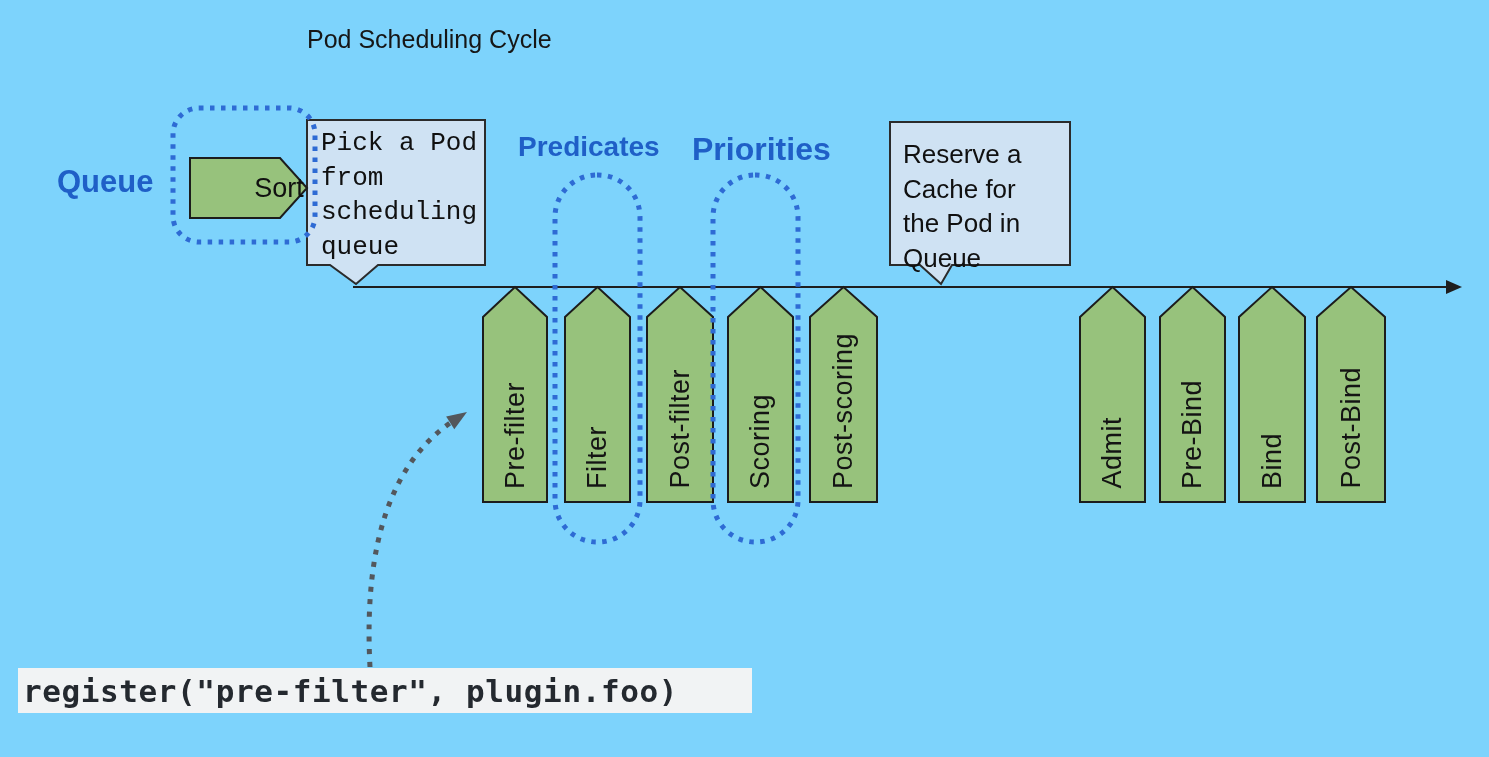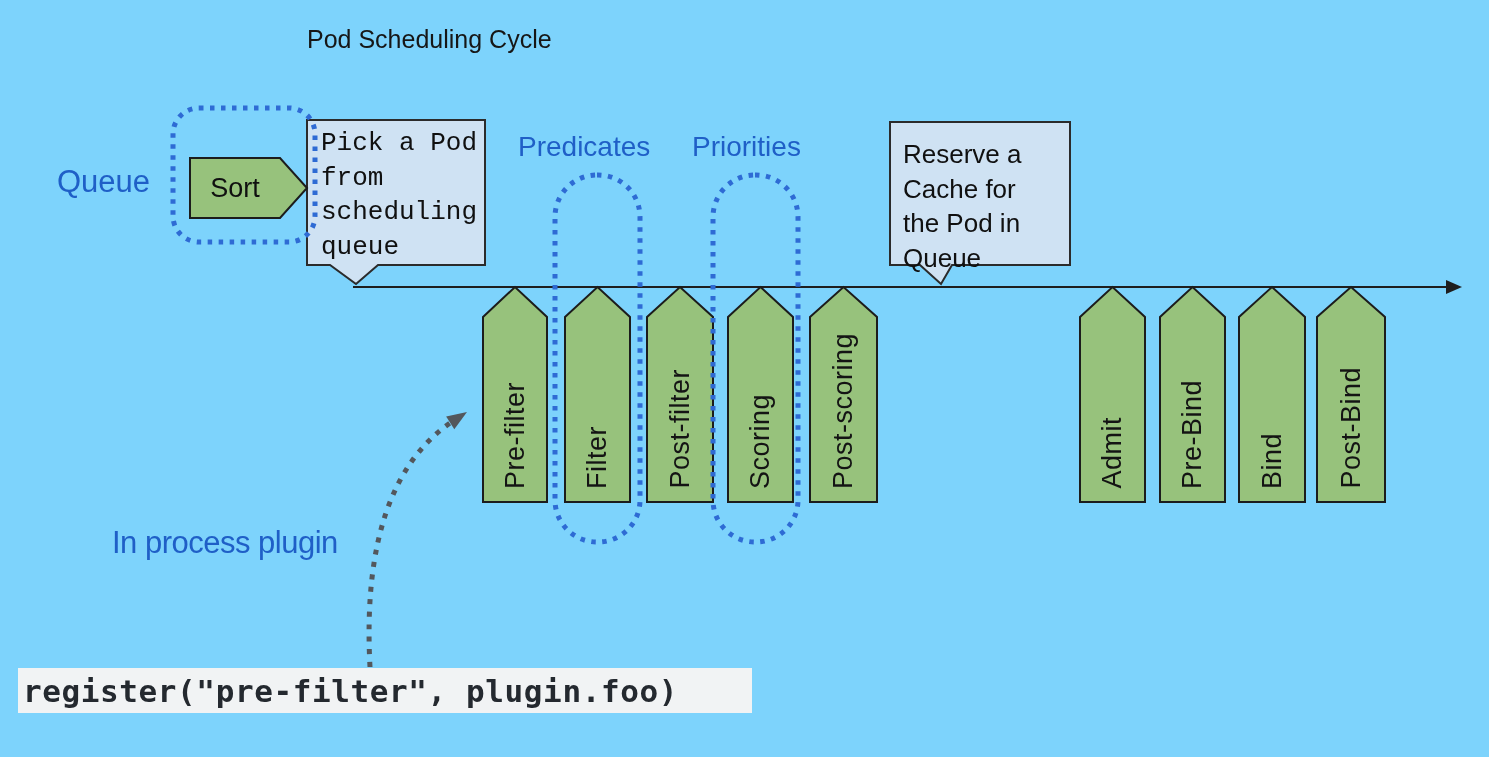--- a/index.html
+++ b/index.html
@@ -23,28 +23,28 @@
   .pent{fill:var(--green_fill);stroke:var(--shape_border);stroke-width:2;}
   .callout{fill:var(--callout_fill);stroke:#2b2b2b;stroke-width:2;}
   .dotted-blue{fill:none;stroke:var(--blue_dots);stroke-width:5;stroke-dasharray:4.5 6.5;}
   .dotted-gray{fill:none;stroke:var(--arrow_gray);stroke-width:5;stroke-dasharray:5 7.5;}
   .timeline{stroke:#1e1e1e;stroke-width:2;}
   .arrowhead{fill:#1e1e1e;}
   .gray-head{fill:var(--arrow_gray);}
 
   .abs{position:absolute;}
   .title{left:307px;top:25px;font-size:25px;color:var(--ink);}
-  .blue-label{color:var(--blue_text);font-weight:normal;white-space:nowrap;}
+  .blue-label{color:var(--blue_text);font-weight:bold;white-space:nowrap;}
   .queue-label{left:57px;top:164px;font-size:31px;}
   .predicates-label{left:518px;top:131px;font-size:28px;}
-  .priorities-label{left:692px;top:131px;font-size:28px;}
+  .priorities-label{left:692px;top:131px;font-size:32px;}
   .inprocess-label{left:112px;top:525px;font-size:31px;letter-spacing:-0.5px;}
 
   .sort-label{left:190px;top:158px;width:90px;height:60px;display:flex;align-items:center;justify-content:center;
-    font-size:27px;color:#101010;}
+    font-size:27px;color:#101010;padding-left:44px;}
 
   .callout-text{font-size:26px;line-height:34.5px;color:#101010;white-space:nowrap;}
   .callout-1{left:321px;top:126px;font-family:Liberation Mono, monospace;}
   .callout-2{left:903px;top:128px;margin-top:9px;}
 
   .stage{top:287px;height:215px;display:flex;align-items:flex-end;justify-content:center;
     box-sizing:border-box;padding-bottom:13px;}
   .stage-label{writing-mode:vertical-rl;transform:rotate(180deg);font-size:27px;color:#141414;
     letter-spacing:0.5px;white-space:nowrap;}
 
@@ -84,21 +84,20 @@
 
     <path class="dotted-gray" d="M370,667 Q360,480 456,419"></path>
     <polygon class="gray-head" points="0,0 -20,7.5 -20,-7.5" transform="translate(467,412) rotate(-33)"></polygon>
   </svg>
 
   <div class="abs title">Pod Scheduling Cycle</div>
 
   <div class="abs blue-label queue-label">Queue</div>
   <div class="abs blue-label predicates-label">Predicates</div>
   <div class="abs blue-label priorities-label">Priorities</div>
-  <div class="abs blue-label inprocess-label">In process plugin</div>
 
   <div class="abs sort-label">Sort</div>
 
   <div class="abs callout-text callout-1">
     <div>Pick a Pod</div>
     <div>from</div>
     <div>scheduling</div>
     <div>queue</div>
   </div>
 

